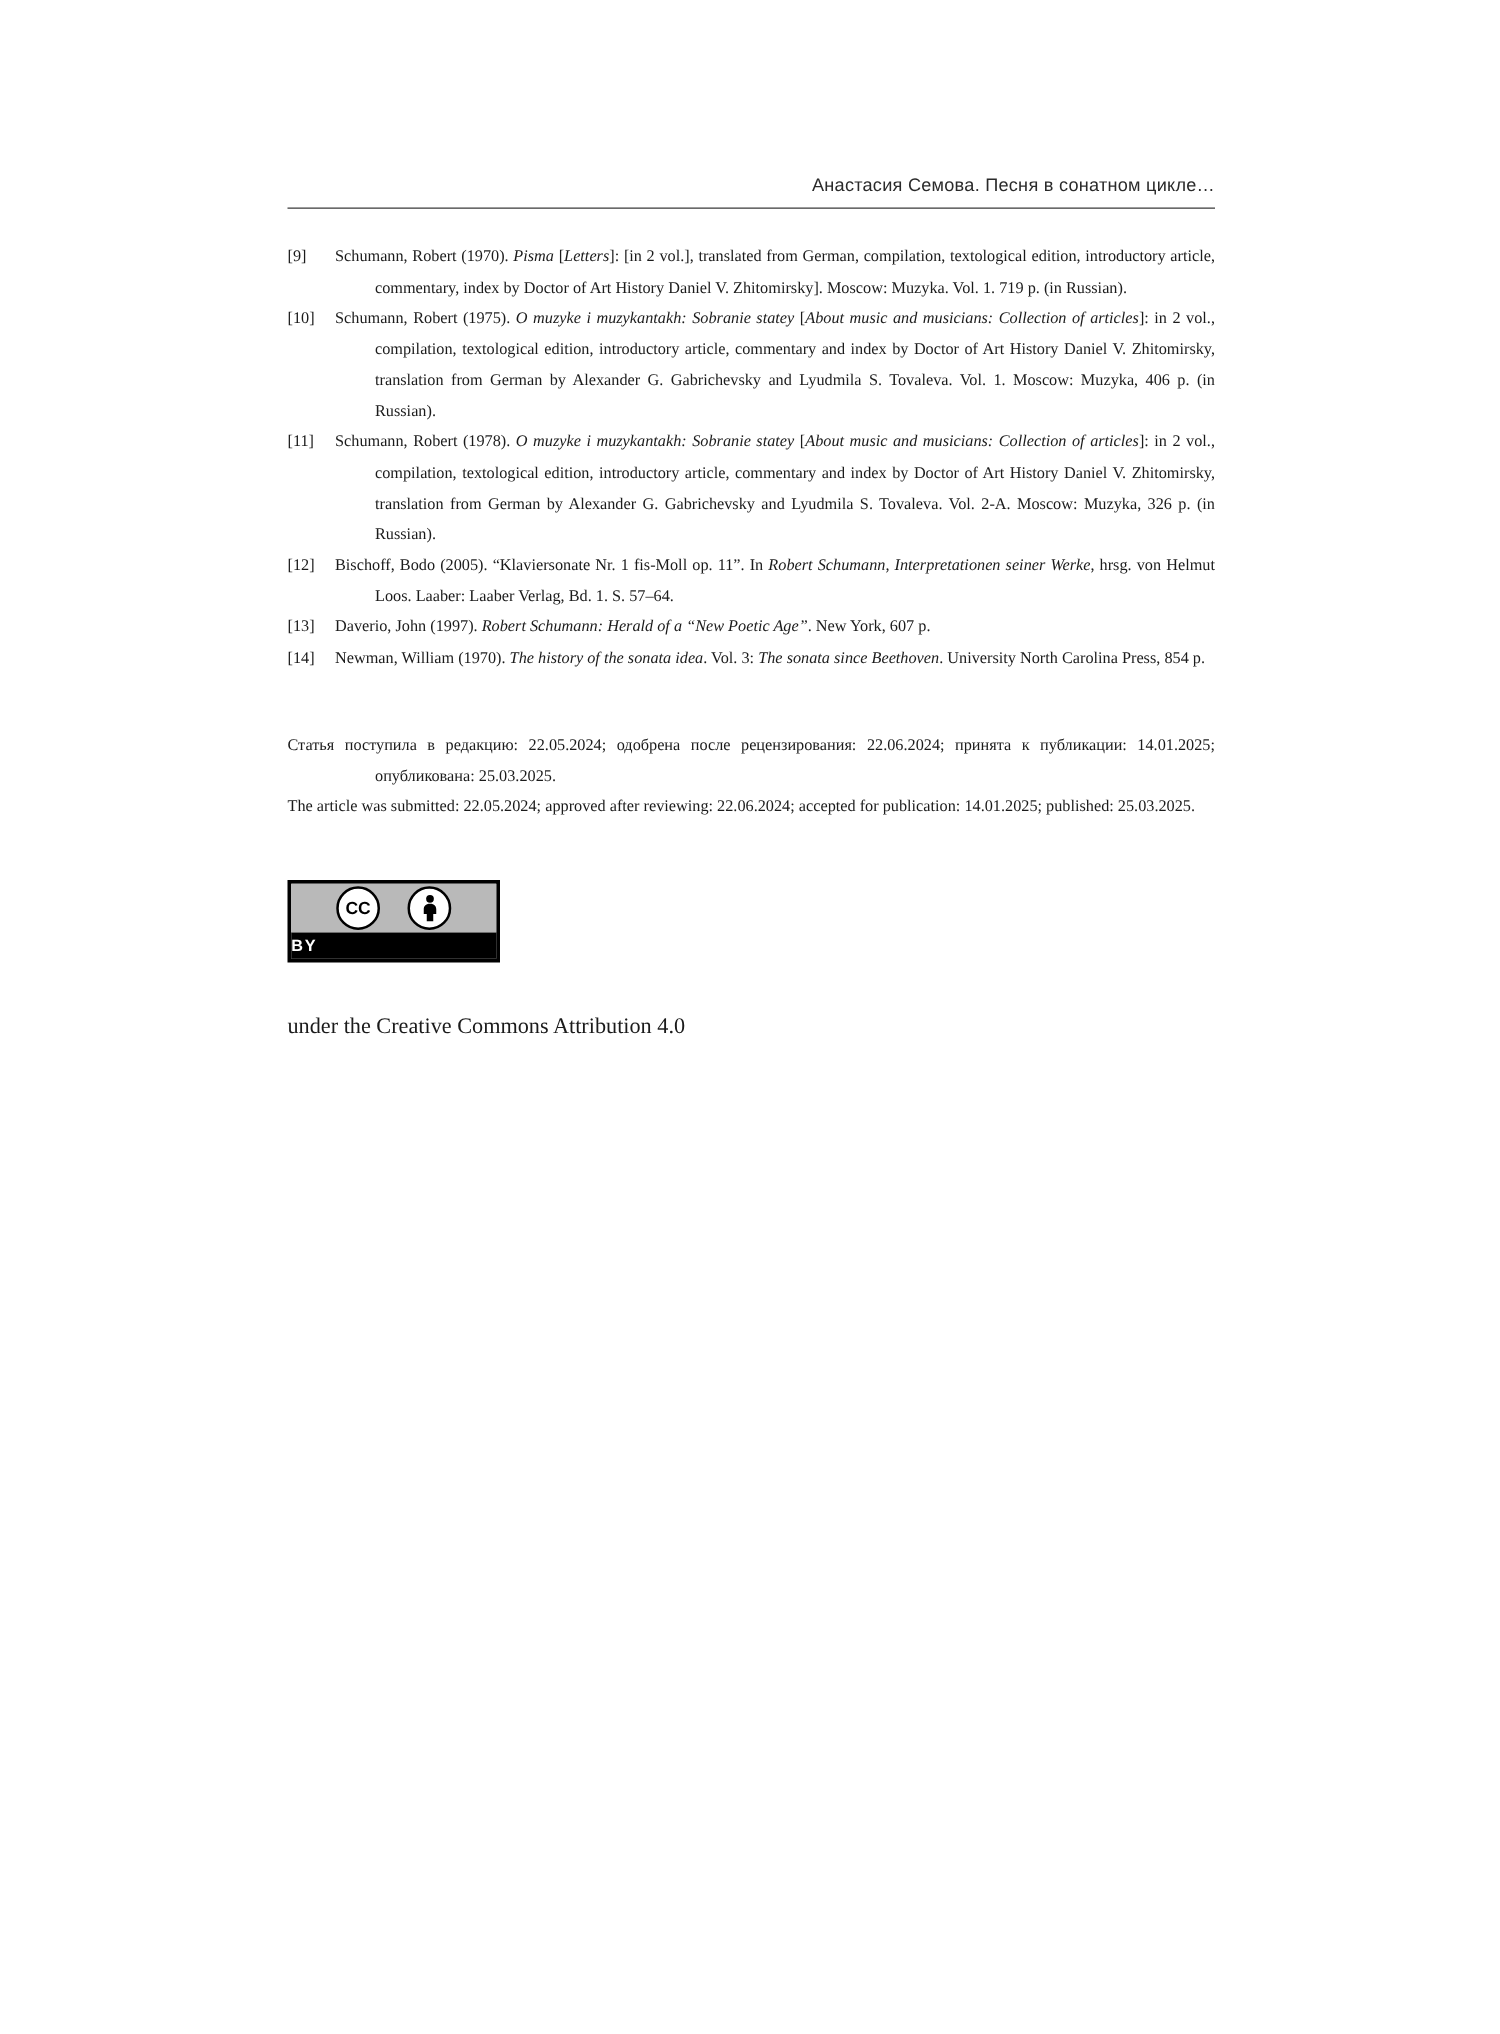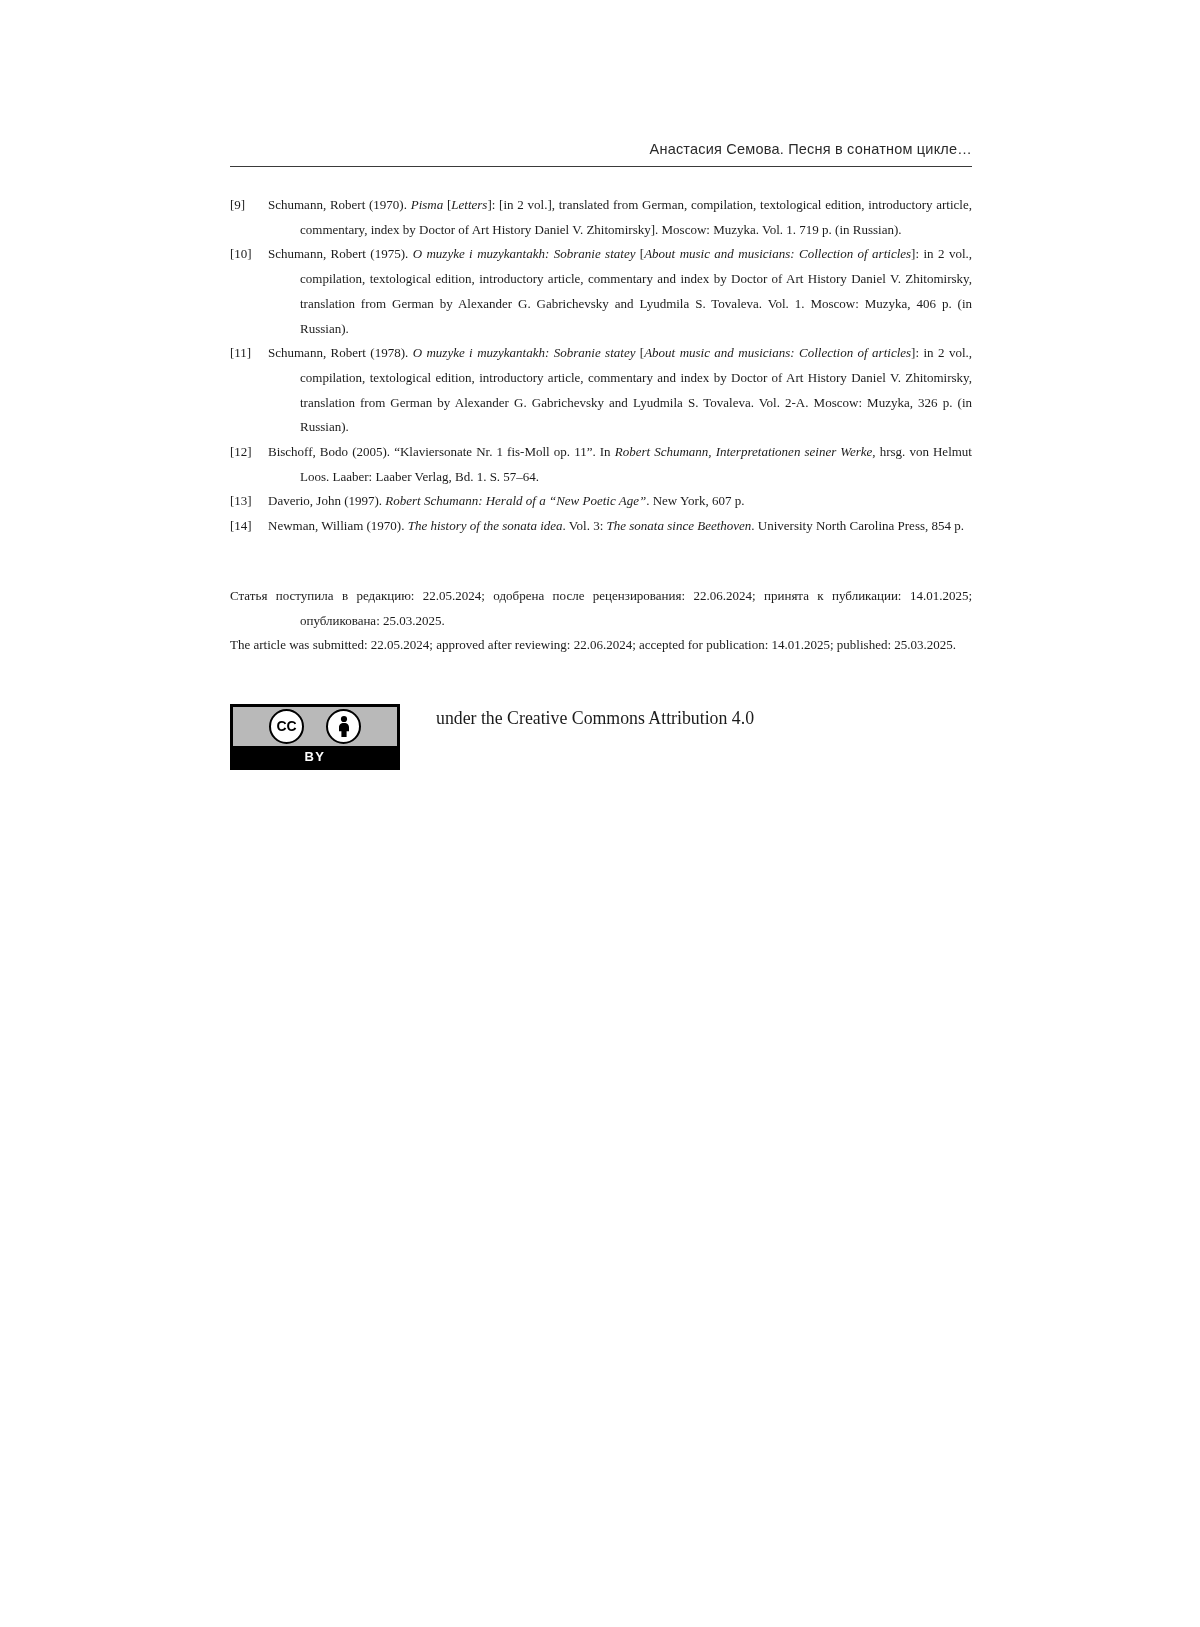--- a/index.html
+++ b/index.html
@@ -55,20 +55,21 @@
     width: 38px;
     text-indent: 0;
   }
   .it { font-style: italic; }
   .dates { margin-top: 45px; }
   .license {
     margin-top: 46px;
     display: flex;
     align-items: flex-start;
     gap: 36px;
+    flex-direction: column;
   }
   .badge {
     width: 170px;
     height: 66px;
     border: 3px solid #000;
     box-sizing: border-box;
     display: flex;
     flex-direction: column;
     background: #fff;
     flex-shrink: 0;
@@ -97,21 +98,21 @@
     color: #000;
   }
   .badge-bar {
     height: 21px;
     background: #000;
     color: #fff;
     font-family: "Liberation Sans", sans-serif;
     font-weight: bold;
     font-size: 13px;
     line-height: 21px;
-    text-align: center;
+    text-align: left;
     letter-spacing: 1.5px;
   }
   .license-text {
     font-size: 17.8px;
     line-height: 26.5px;
     padding-top: 1px;
   }
 </style>
 </head>
 <body>

